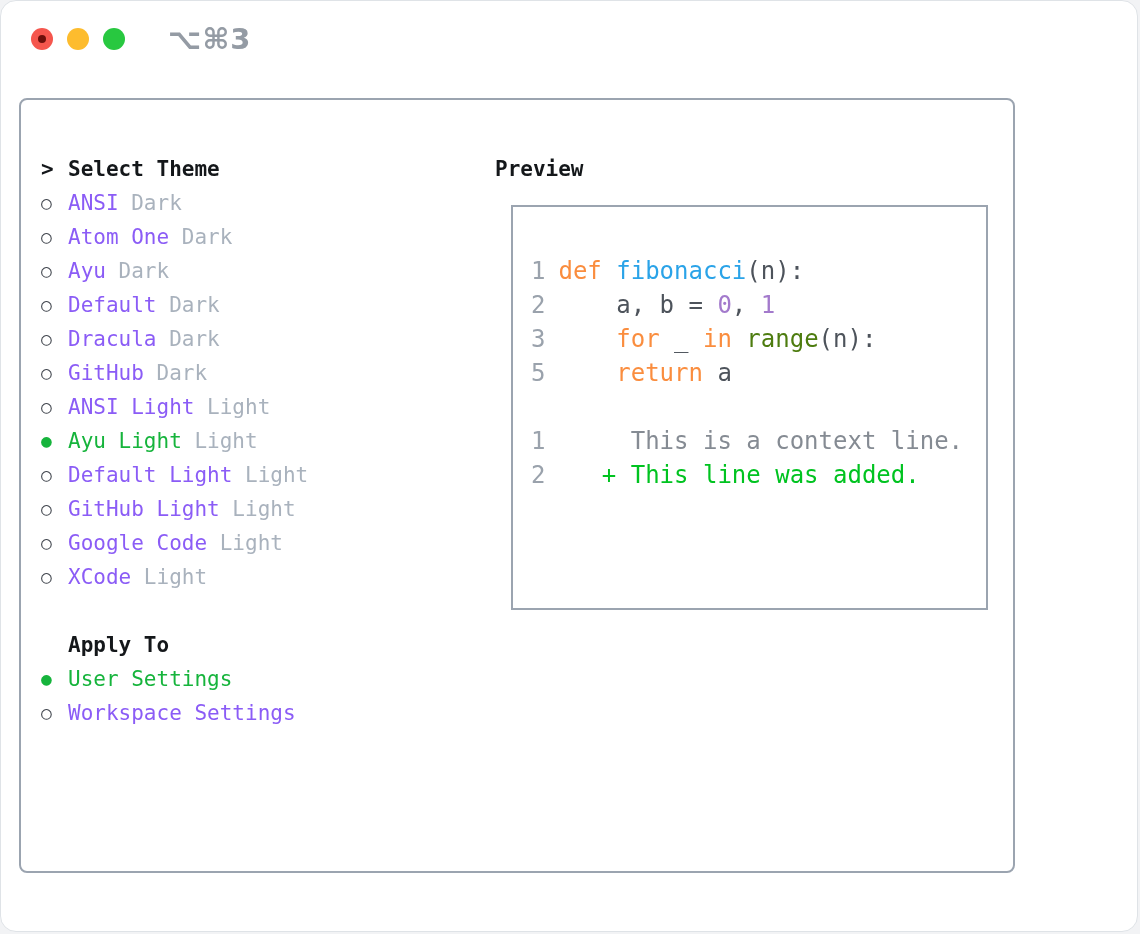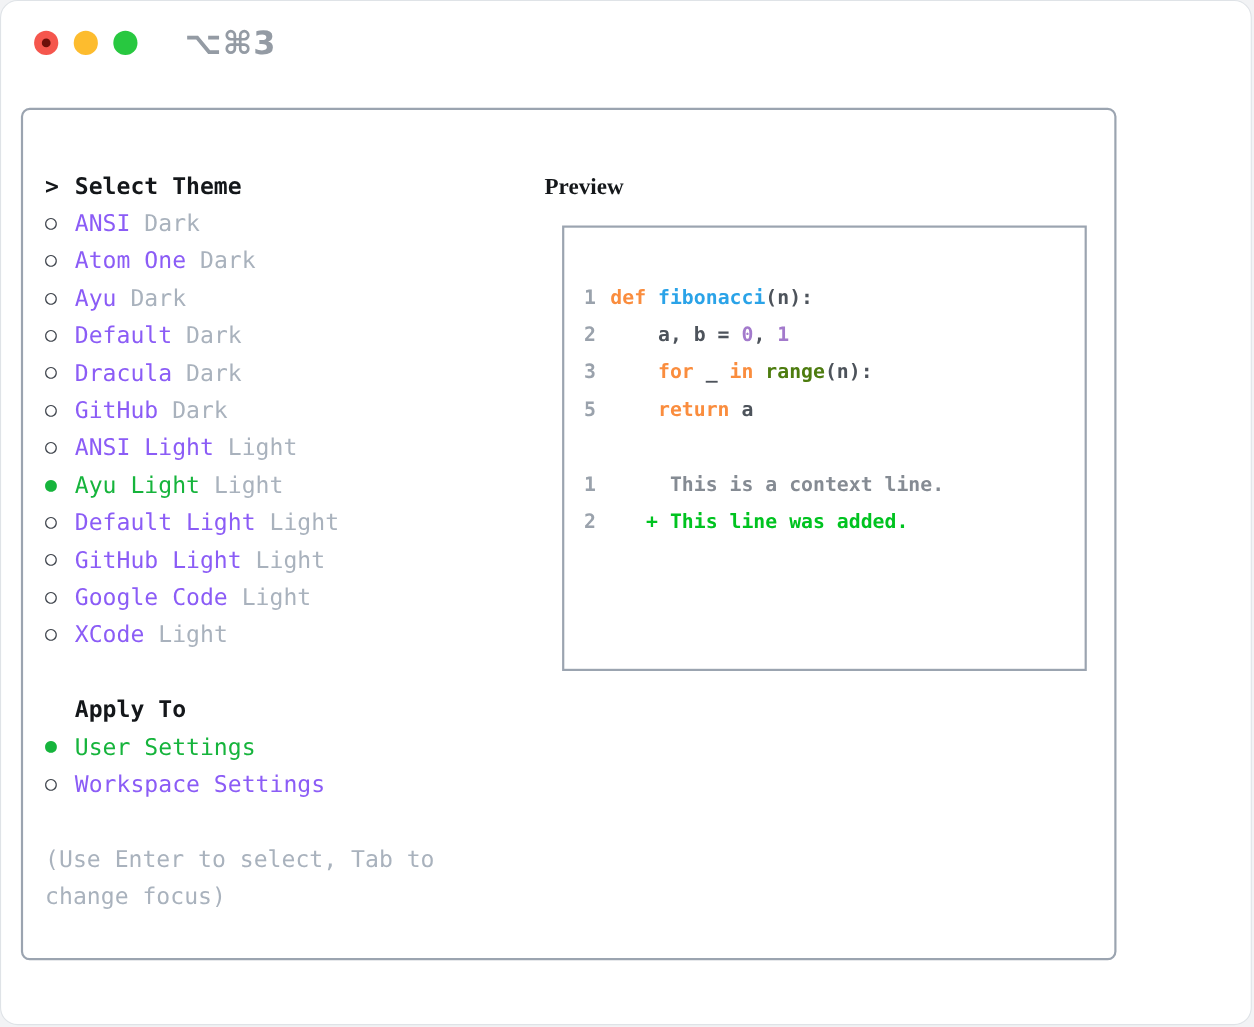--- a/index.html
+++ b/index.html
@@ -29,24 +29,24 @@
   .marker.circ{font-size:18px;}
   .hdr{font-weight:bold;color:#14171a;text-align:right;}
   .item-name{color:#8b5cf6;}
   .item-name.sel{color:#16b43c;}
   .item-variant{color:#a9b2bd;}
   .blank{height:34px;}
   .help{margin-top:0;width:400px;color:#a9b2bd;font-size:21px;line-height:34px;}
 
   
   .preview-title{position:absolute;left:474px;top:52px;font-size:21px;line-height:34px;
-                 font-weight:bold;color:#14171a;font-family:Liberation Serif, serif;}
+                 font-weight:bold;color:#14171a;}
   .preview-box{position:absolute;left:490px;top:105px;width:477px;height:405px;box-sizing:border-box;
                border:2px solid #9ba4b0;background:#ffffff;padding:47px 0 0 18px;overflow:hidden;}
-  .pline{height:34px;white-space:pre;font-size:18px;line-height:34px;color:#4d535b;font-weight:bold;}
+  .pline{height:34px;white-space:pre;font-size:24px;line-height:34px;color:#4d535b;}
   .gutter{display:inline-block;width:13px;color:#9aa2ac;}
   .tok-keyword{color:#fa8d3e;}
   .tok-function{color:#2aa3e8;}
   .tok-builtin{color:#4d7c0f;}
   .tok-number{color:#a37acc;}
   .tok-context{color:#858b93;}
   .tok-deleted{color:#d2372a;}
   .tok-added{color:#00c320;}
 </style>
 </head>
@@ -93,21 +93,20 @@
         <span class="hdr">Apply To</span>
       </div>
 
       <div id="apply-options">
           <div class="row"><span class="marker circ sel">●</span><span class="item-name sel">User Settings</span></div>
           <div class="row"><span class="marker circ">○</span><span class="item-name">Workspace Settings</span></div>
         </div>
 
       <div class="blank"></div>
 
-      <div class="help">(Use Enter to select, Tab to change focus)</div>
     </div>
 
     <div class="preview-title">Preview</div>
 
     <div class="preview-box">
       <div id="preview-lines">
           <div class="pline"><span class="gutter">1</span><span> </span><span class="tok-keyword">def</span><span> </span><span class="tok-function">fibonacci</span><span>(n):</span></div>
           <div class="pline"><span class="gutter">2</span><span>     a, b = </span><span class="tok-number">0</span><span>, </span><span class="tok-number">1</span></div>
           <div class="pline"><span class="gutter">3</span><span>     </span><span class="tok-keyword">for</span><span> _ </span><span class="tok-keyword">in</span><span> </span><span class="tok-builtin">range</span><span>(n):</span></div>
           <div class="pline"><span class="gutter">5</span><span>     </span><span class="tok-keyword">return</span><span> a</span></div>

